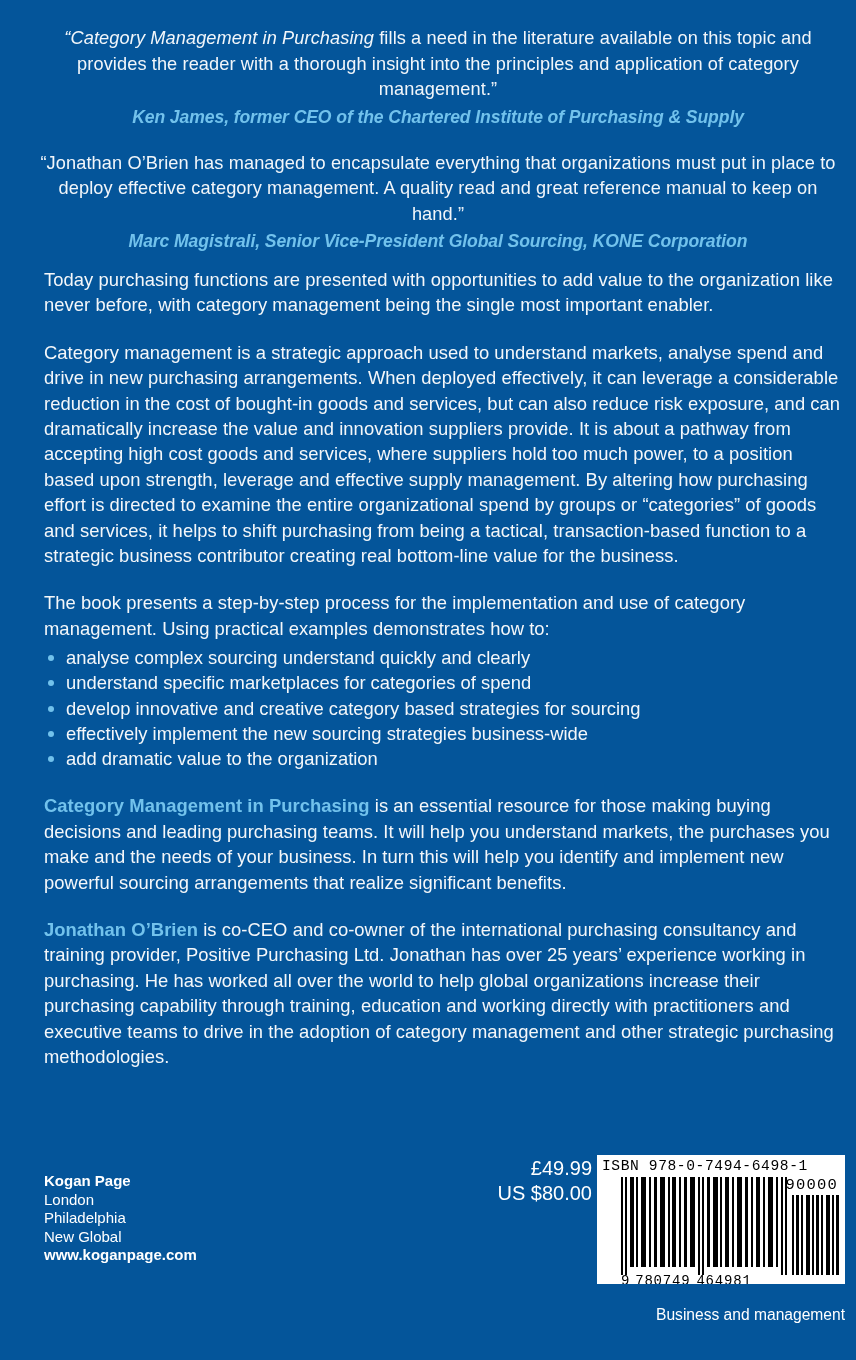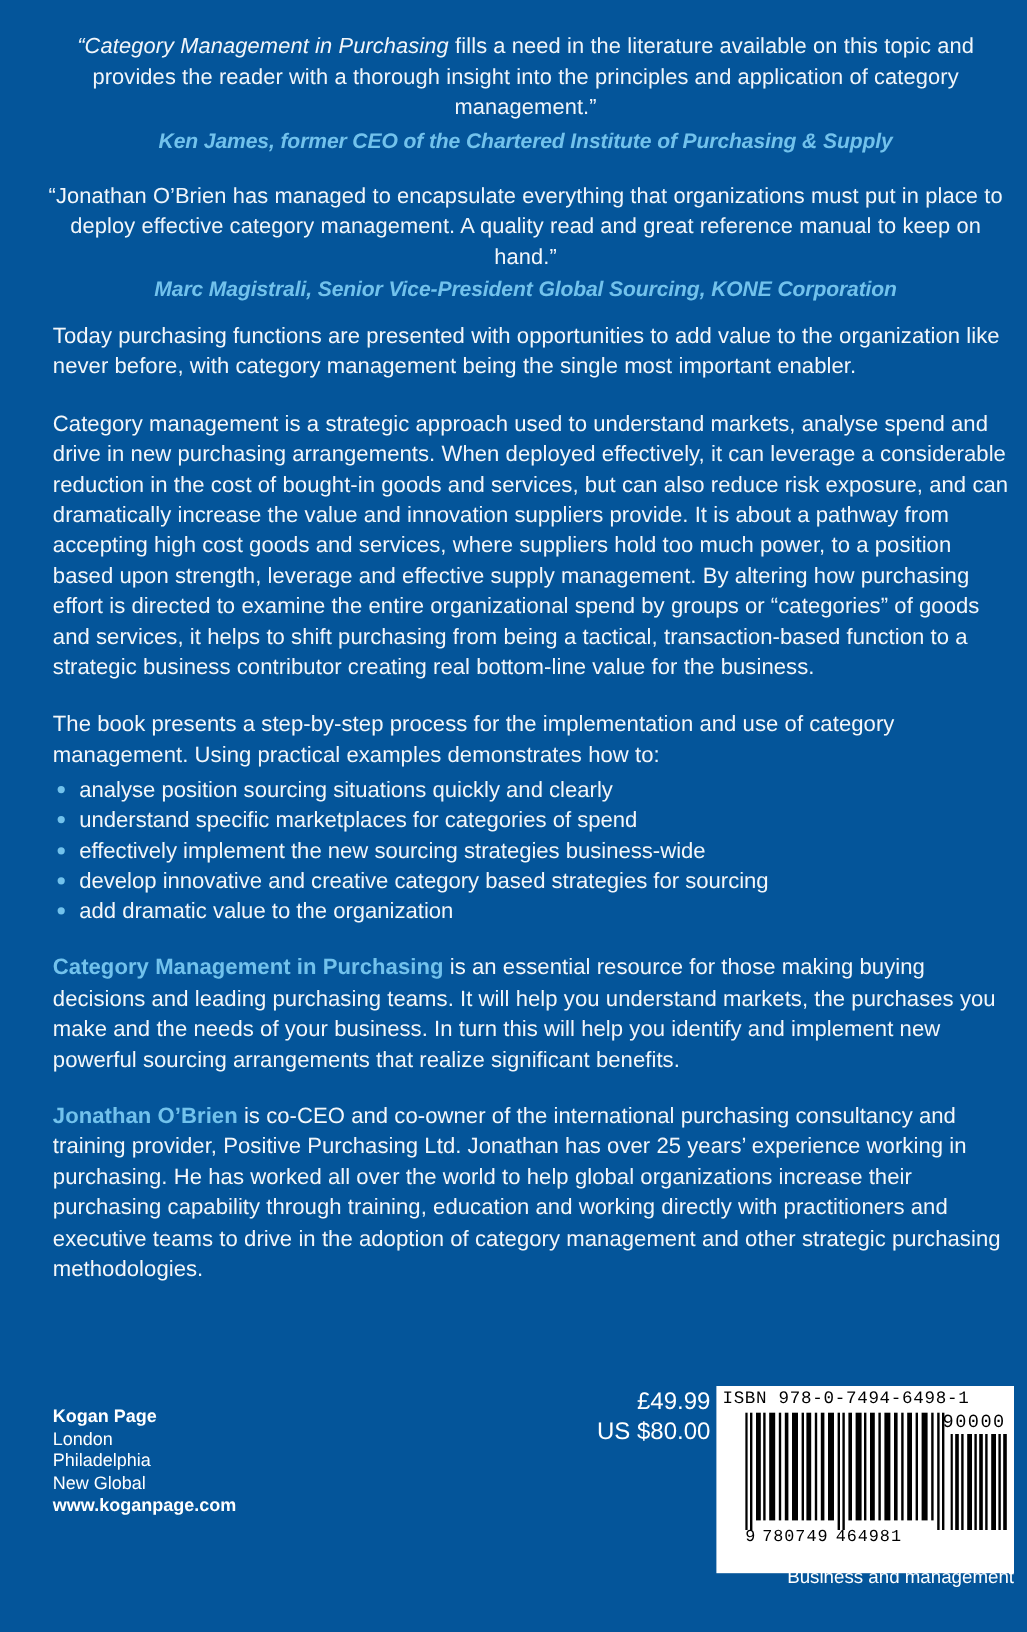--- a/index.html
+++ b/index.html
@@ -127,21 +127,21 @@
     line-height: 25px;
     color: #ffffff;
     font-weight: 300;
   }
 
   .barcode-box {
     position: absolute;
     left: 597px;
     top: 7px;
     width: 248px;
-    height: 156px;
+    height: 129px;
     background: #ffffff;
     box-sizing: border-box;
     padding: 3px 5px 2px 5px;
     overflow: hidden;
   }
   .isbn-line {
     font-family: "Liberation Mono", monospace;
     font-size: 14.6px;
     letter-spacing: 0.6px;
     color: #000000;
@@ -225,24 +225,24 @@
 
   <section class="body-copy">
 
     <p class="para">Today purchasing functions are presented with opportunities to add value to the organization like never before, with category management being the single most important enabler.</p>
 
     <p class="para">Category management is a strategic approach used to understand markets, analyse spend and drive in new purchasing arrangements. When deployed effectively, it can leverage a considerable reduction in the cost of bought-in goods and services, but can also reduce risk exposure, and can dramatically increase the value and innovation suppliers provide. It is about a pathway from accepting high cost goods and services, where suppliers hold too much power, to a position based upon strength, leverage and effective supply management. By altering how purchasing effort is directed to examine the entire organizational spend by groups or “categories” of goods and services, it helps to shift purchasing from being a tactical, transaction-based function to a strategic business contributor creating real bottom-line value for the business.</p>
 
     <p class="para tight">The book presents a step-by-step process for the implementation and use of category management. Using practical examples demonstrates how to:</p>
 
     <ul class="bullets">
-      <li><span class="dot"></span><span>analyse position sourcing situations quickly and clearly</span></li>
+      <li><span class="dot"></span><span>analyse complex sourcing understand quickly and clearly</span></li>
       <li><span class="dot"></span><span>understand specific marketplaces for categories of spend</span></li>
+      <li><span class="dot"></span><span>develop innovative and creative category based strategies for sourcing</span></li>
       <li><span class="dot"></span><span>effectively implement the new sourcing strategies business-wide</span></li>
-      <li><span class="dot"></span><span>develop innovative and creative category based strategies for sourcing</span></li>
       <li><span class="dot"></span><span>add dramatic value to the organization</span></li>
     </ul>
 
     <p class="para"><span class="accent-title">Category Management in Purchasing</span><span> is an essential resource for those making buying decisions and leading purchasing teams. It will help you understand markets, the purchases you make and the needs of your business. In turn this will help you identify and implement new powerful sourcing arrangements that realize significant benefits.</span></p>
 
     <p class="para"><span class="accent-name">Jonathan O’Brien</span><span> is co-CEO and co-owner of the international purchasing consultancy and training provider, Positive Purchasing Ltd. Jonathan has over 25 years’ experience working in purchasing. He has worked all over the world to help global organizations increase their purchasing capability through training, education and working directly with practitioners and executive teams to drive in the adoption of category management and other strategic purchasing methodologies.</span></p>
 
   </section>
 
   <footer class="footer">

